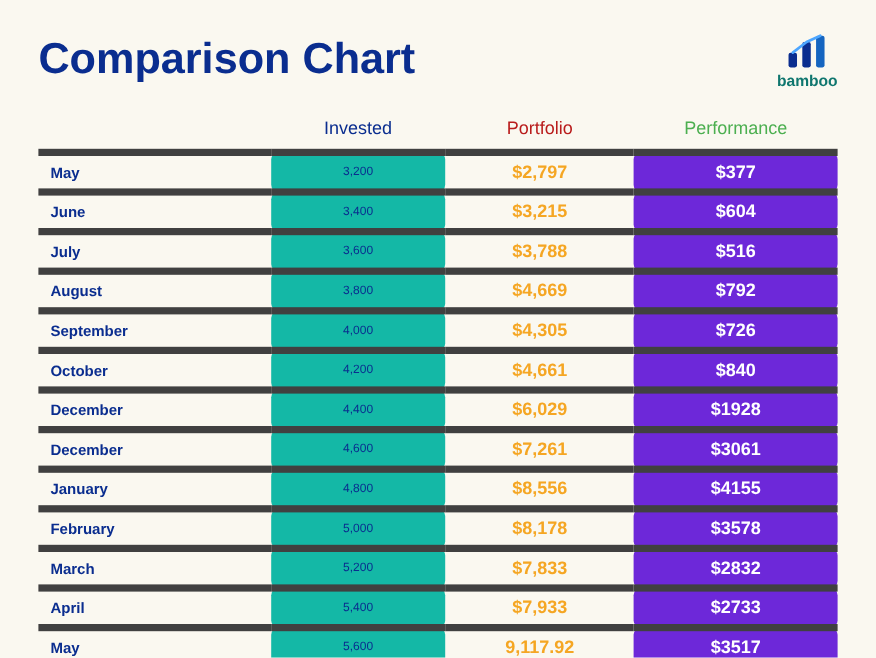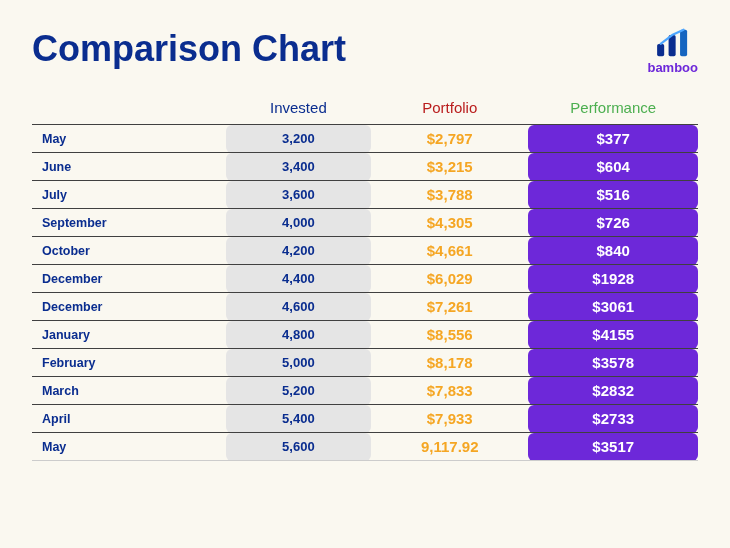--- a/index.html
+++ b/index.html
@@ -41,21 +41,21 @@
       gap: 2px;
     }
 
     .logo-icon {
       width: 36px;
       height: 30px;
     }
 
     .logo-text {
       font-size: 13px;
-      color: #6d28d9;
+      color: #0f766e;
       font-weight: 600;
     }
 
     .table-container {
       width: 100%;
     }
 
     table {
       width: 100%;
       border-collapse: collapse;
@@ -83,46 +83,46 @@
       width: 130px;
       margin-top: 36px;
     }
 
     th.col-performance {
       color: #4caf50;
       width: 140px;
     }
 
     tbody tr {
-      border-top: 1px solid #404040;
+      border-top: 6px solid #404040;
     }
 
     tbody tr:last-child {
       border-bottom: 1px solid #ccc;
     }
 
     td {
       padding: 5px 10px;
       font-size: 13px;
       text-align: center;
     }
 
     td.month-label {
       text-align: left;
       font-weight: 700;
       color: #0a2d8f;
       font-size: 12.5px;
     }
 
     td.invested-val {
-      background-color: #e5e5e5;
+      background-color: #14b8a6;
       border-radius: 6px;
-      font-weight: 700;
-      color: #0a2d8f;
-      font-size: 13px;
+      font-weight: 400;
+      color: #0a2d8f;
+      font-size: 10px;
     }
 
     td.portfolio-val {
       color: #f5a623;
       font-weight: 800;
       font-size: 15px;
     }
 
     td.performance-val {
       background-color: #6d28d9;
@@ -172,20 +172,26 @@
             <td class="portfolio-val">$3,215</td>
             <td class="performance-val">$604</td>
           </tr>
           <tr>
             <td class="month-label">July</td>
             <td class="invested-val">3,600</td>
             <td class="portfolio-val">$3,788</td>
             <td class="performance-val">$516</td>
           </tr>
           <tr>
+            <td class="month-label">August</td>
+            <td class="invested-val">3,800</td>
+            <td class="portfolio-val">$4,669</td>
+            <td class="performance-val">$792</td>
+          </tr>
+          <tr>
             <td class="month-label">September</td>
             <td class="invested-val">4,000</td>
             <td class="portfolio-val">$4,305</td>
             <td class="performance-val">$726</td>
           </tr>
           <tr>
             <td class="month-label">October</td>
             <td class="invested-val">4,200</td>
             <td class="portfolio-val">$4,661</td>
             <td class="performance-val">$840</td>

